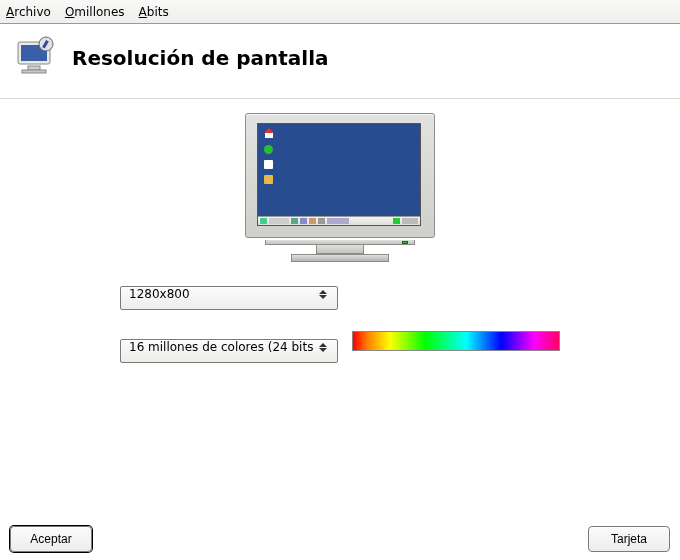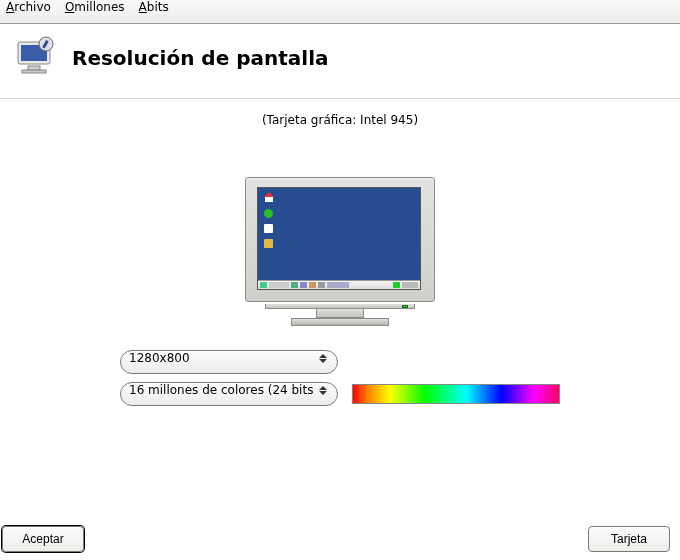--- a/index.html
+++ b/index.html
@@ -11,21 +11,21 @@
     color: #000;
     width: 680px;
     height: 560px;
     overflow: hidden;
   }
   .menubar {
     height: 24px;
     background: linear-gradient(#f8f8f7, #eeeeec);
     border-bottom: 1px solid #999;
     display: flex;
-    align-items: flex-start;
+    align-items: center;
     padding: 0 6px;
     gap: 14px;
   }
   .menu-item {
     cursor: pointer;
     font-size: 12px;
   }
   .menu-item .mn { text-decoration: underline; }
   .header {
     display: flex;
@@ -102,49 +102,49 @@
   .prev-stand2{margin:0 auto;width:98px;height:8px;background:linear-gradient(#e0e0de,#b4b4b0);border:1px solid #8b8b88;}
   .controls {
     width: 440px;
     margin: 0 auto;
     text-align:left;
   }
   .combo {
     height: 24px;
     background: linear-gradient(#fbfbfb,#ededeb);
     border: 1px solid #7a7a77;
-    border-radius: 12px;
+    border-radius: 2px;
     display:flex;align-items:center;
     padding: 0 6px 8px 8px;
     font-size:12px;
     cursor:pointer;
     position:relative;
     box-shadow: inset 0 1px 0 #fff;
   }
   .combo .arrow {
     margin-left:auto;
     width:16px;display:flex;flex-direction:column;align-items:center;gap:1px;
   }
   .arrow-up{width:0;height:0;border-left:4px solid transparent;border-right:4px solid transparent;border-bottom:4px solid #333;}
   .arrow-dn{width:0;height:0;border-left:4px solid transparent;border-right:4px solid transparent;border-top:4px solid #333;}
   .row1 { margin-bottom: 8px; }
   .row1 .combo { width: 218px; }
   .row2 { display:flex; align-items:center; gap:14px; }
-  .row2 .combo { width: 218px; }
+  .row2 .combo { width: 218px; margin-top: 21px; }
   .spectrum {
     flex:1; height:20px;
     border:1px solid #888;
     background: linear-gradient(90deg,
       #ff0000 0%, #ff7f00 7%, #ffff00 18%,
       #00ff00 35%, #00ffff 55%, #0000ff 72%,
       #ff00ff 88%, #ff0066 100%);
   }
   .footer {
     position:absolute; left:0; right:0; bottom:0;
-    padding: 8px 10px 8px 2px;
+    padding: 8px 10px 8px 10px;
     display:flex; justify-content:space-between;
   }
   .btn {
     min-width: 82px; height:26px;
     background: linear-gradient(#fbfbfb,#ededeb);
     border:1px solid #7a7a77; border-radius:4px;
     font-size:12px; cursor:pointer;
     box-shadow: inset 0 1px 0 #fff;
   }
   .btn.default { box-shadow: inset 0 1px 0 #fff, 0 0 0 1px #000; }
@@ -166,21 +166,20 @@
       <rect x="14" y="30" width="12" height="4" fill="#d0d0ce" stroke="#888"></rect>
       <rect x="8" y="34" width="24" height="3" fill="#c8c8c6" stroke="#888"></rect>
       <circle cx="32" cy="8" r="7" fill="#e0e0e8" stroke="#666"></circle>
       <rect x="30" y="4" width="3" height="8" fill="#3b4a8f" transform="rotate(30 31 8)"></rect>
     </svg>
   </div>
   <div class="header-title">Resolución de pantalla</div>
 </div>
 
 <div class="content">
-  <div class="subinstruction">(Tarjeta gráfica: Intel 945)</div>
 
   <div class="preview-wrap">
     <div class="preview-monitor">
       <div class="prev-bezel">
         <div class="prev-screen">
           <div class="desk-icons">
             <div style="position:relative;width:10px;height:10px;">
               <div style="position:absolute;top:3px;width:8px;height:6px;background:#fff;left:1px;"></div>
               <div style="position:absolute;top:-1px;left:0;width:0;height:0;border-left:5px solid transparent;border-right:5px solid transparent;border-bottom:5px solid #d33;"></div>
             </div>

